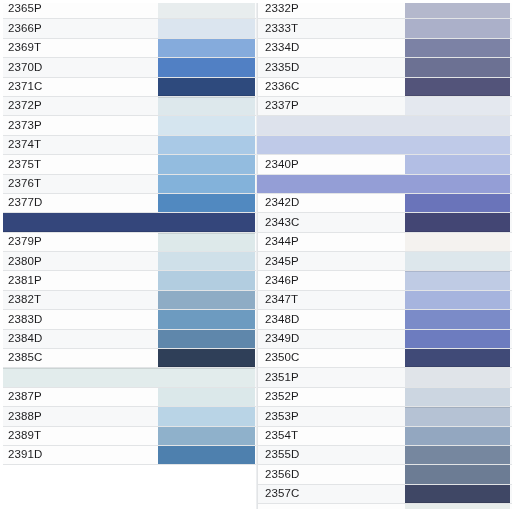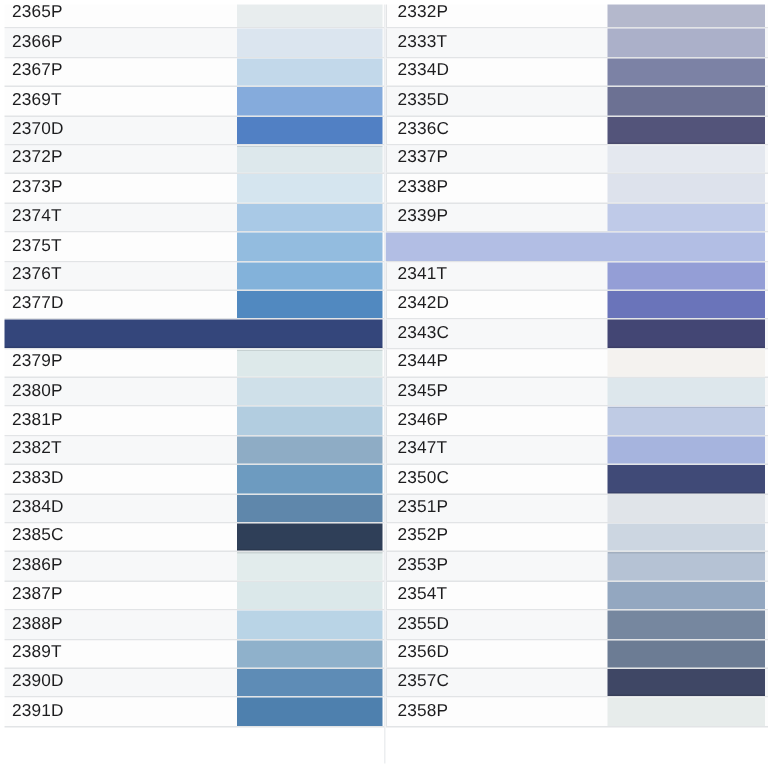--- a/index.html
+++ b/index.html
@@ -106,30 +106,30 @@
     <div class="grid">
         <div class="row group-start">
           <div class="code-cell">2365P</div>
           <div class="swatch-cell" style="background-color: rgb(232, 237, 238);"></div>
         </div>
         <div class="row alt">
           <div class="code-cell">2366P</div>
           <div class="swatch-cell" style="background-color: rgb(219, 229, 239);"></div>
         </div>
         <div class="row">
-          <div class="code-cell">2367P</div>
-          <div class="swatch-cell" style="background-color: rgb(194, 216, 234);"></div>
-        </div>
-        <div class="row">
           <div class="code-cell">2369T</div>
           <div class="swatch-cell" style="background-color: rgb(133, 171, 220);"></div>
         </div>
         <div class="row alt">
           <div class="code-cell">2370D</div>
           <div class="swatch-cell" style="background-color: rgb(81, 128, 196);"></div>
+        </div>
+        <div class="row group-end">
+          <div class="code-cell">2371C</div>
+          <div class="swatch-cell" style="background-color: rgb(46, 74, 125);"></div>
         </div>
         <div class="row alt group-start">
           <div class="code-cell">2372P</div>
           <div class="swatch-cell" style="background-color: rgb(221, 232, 236);"></div>
         </div>
         <div class="row">
           <div class="code-cell">2373P</div>
           <div class="swatch-cell" style="background-color: rgb(213, 229, 239);"></div>
         </div>
         <div class="row alt">
@@ -173,38 +173,33 @@
         </div>
         <div class="row alt">
           <div class="code-cell">2384D</div>
           <div class="swatch-cell" style="background-color: rgb(95, 135, 171);"></div>
         </div>
         <div class="row group-end">
           <div class="code-cell">2385C</div>
           <div class="swatch-cell" style="background-color: rgb(47, 63, 88);"></div>
         </div>
         <div class="row alt group-start">
-          <div class="code-cell">2386P</div>
           <div class="swatch-cell" style="background-color: rgb(226, 236, 236);"></div>
         </div>
         <div class="row">
           <div class="code-cell">2387P</div>
           <div class="swatch-cell" style="background-color: rgb(219, 232, 234);"></div>
         </div>
         <div class="row alt">
           <div class="code-cell">2388P</div>
           <div class="swatch-cell" style="background-color: rgb(185, 212, 230);"></div>
         </div>
         <div class="row">
           <div class="code-cell">2389T</div>
           <div class="swatch-cell" style="background-color: rgb(143, 177, 203);"></div>
-        </div>
-        <div class="row alt">
-          <div class="code-cell">2390D</div>
-          <div class="swatch-cell" style="background-color: rgb(94, 140, 182);"></div>
         </div>
         <div class="row">
           <div class="code-cell">2391D</div>
           <div class="swatch-cell" style="background-color: rgb(78, 128, 174);"></div>
         </div>
       </div>
   </div>
 
   <div class="panel panel-right">
     <div class="grid">
@@ -226,32 +221,30 @@
         </div>
         <div class="row group-end">
           <div class="code-cell">2336C</div>
           <div class="swatch-cell" style="background-color: rgb(83, 84, 122);"></div>
         </div>
         <div class="row alt">
           <div class="code-cell">2337P</div>
           <div class="swatch-cell" style="background-color: rgb(228, 232, 239);"></div>
         </div>
         <div class="row">
-          <div class="code-cell">2338P</div>
           <div class="swatch-cell" style="background-color: rgb(221, 226, 236);"></div>
         </div>
         <div class="row alt">
-          <div class="code-cell">2339P</div>
           <div class="swatch-cell" style="background-color: rgb(191, 202, 232);"></div>
         </div>
         <div class="row">
+          <div class="code-cell">2340P</div>
           <div class="swatch-cell" style="background-color: rgb(178, 190, 228);"></div>
         </div>
         <div class="row alt">
-          <div class="code-cell">2341T</div>
           <div class="swatch-cell" style="background-color: rgb(148, 158, 214);"></div>
         </div>
         <div class="row">
           <div class="code-cell">2342D</div>
           <div class="swatch-cell" style="background-color: rgb(106, 116, 186);"></div>
         </div>
         <div class="row alt group-end">
           <div class="code-cell">2343C</div>
           <div class="swatch-cell" style="background-color: rgb(67, 70, 116);"></div>
         </div>
@@ -264,20 +257,28 @@
           <div class="swatch-cell" style="background-color: rgb(221, 231, 236);"></div>
         </div>
         <div class="row group-start">
           <div class="code-cell">2346P</div>
           <div class="swatch-cell" style="background-color: rgb(191, 203, 228);"></div>
         </div>
         <div class="row alt">
           <div class="code-cell">2347T</div>
           <div class="swatch-cell" style="background-color: rgb(166, 180, 222);"></div>
         </div>
+        <div class="row">
+          <div class="code-cell">2348D</div>
+          <div class="swatch-cell" style="background-color: rgb(123, 139, 200);"></div>
+        </div>
+        <div class="row alt">
+          <div class="code-cell">2349D</div>
+          <div class="swatch-cell" style="background-color: rgb(109, 124, 191);"></div>
+        </div>
         <div class="row group-end">
           <div class="code-cell">2350C</div>
           <div class="swatch-cell" style="background-color: rgb(64, 74, 119);"></div>
         </div>
         <div class="row alt">
           <div class="code-cell">2351P</div>
           <div class="swatch-cell" style="background-color: rgb(224, 228, 233);"></div>
         </div>
         <div class="row">
           <div class="code-cell">2352P</div>

